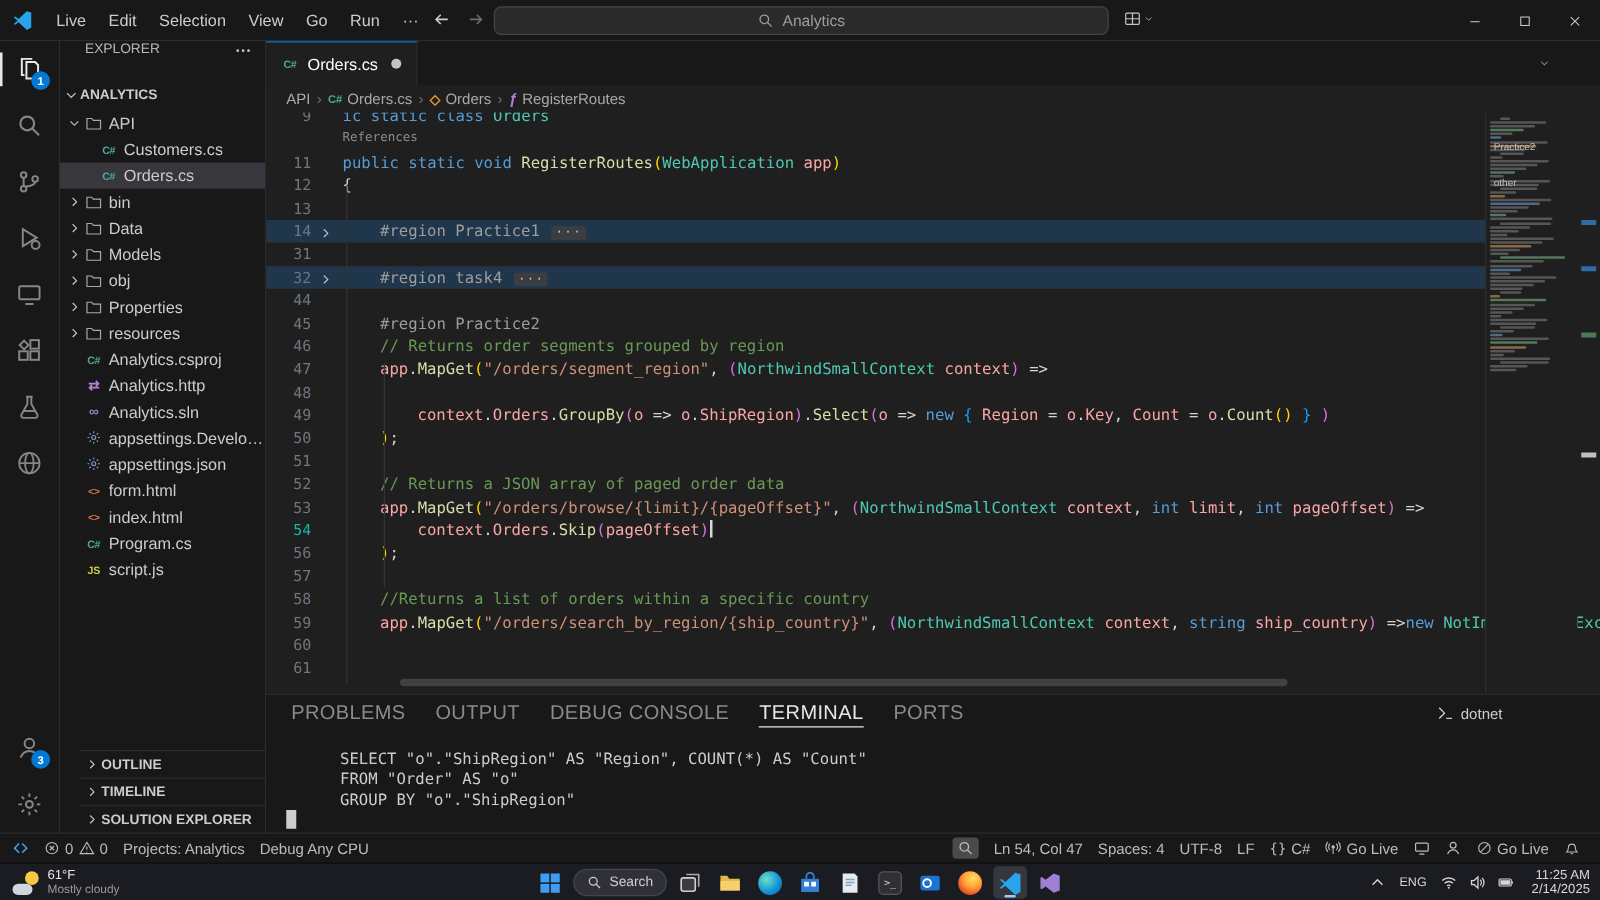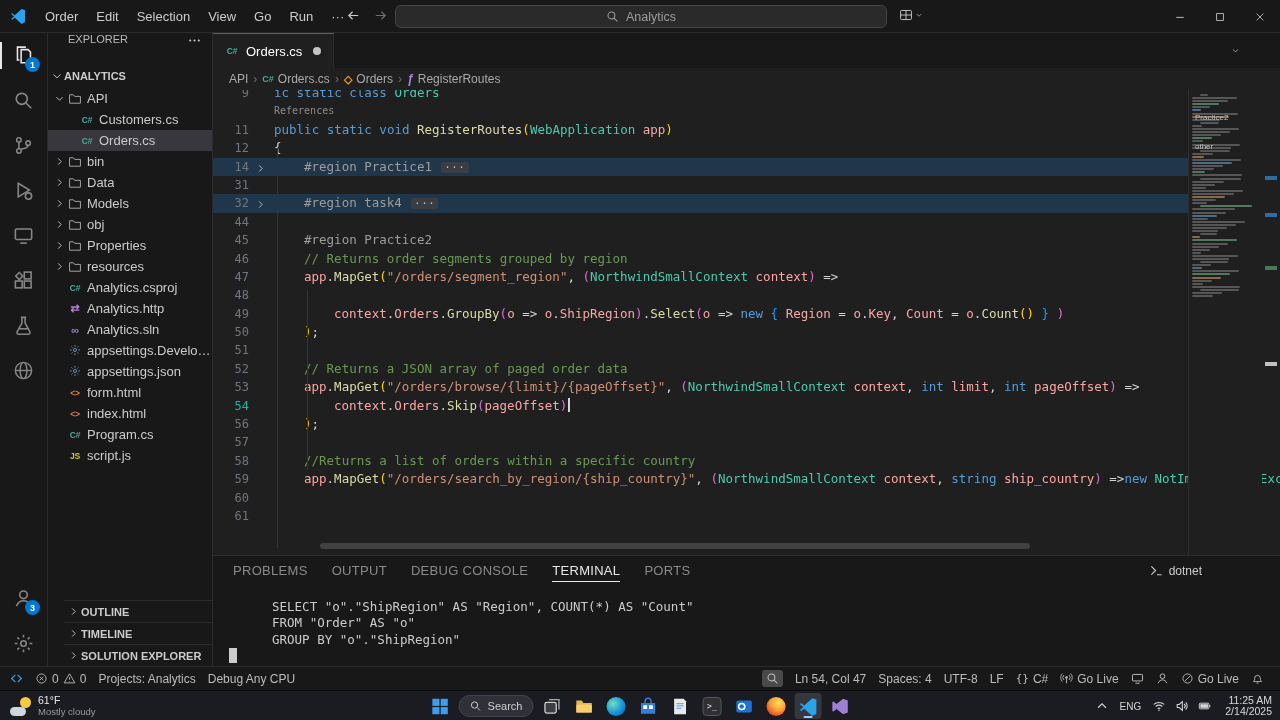--- a/index.html
+++ b/index.html
@@ -90,21 +90,21 @@
   .mm-label{position:absolute;font-size:8px;color:#c0c0c0;left:6px;font-family:"Liberation Sans",sans-serif}
   #mm-l1{top:23px}#mm-l2{top:52px}
   #overview-ruler{position:absolute;right:0;top:0;width:18px;bottom:0}
   .ov-mark{position:absolute;left:3px;right:3px;height:4px}
   #hscroll{position:absolute;left:61px;right:92px;bottom:6px;height:6px}
   #hscroll .thumb{position:absolute;left:46px;width:710px;height:6px;background:rgba(121,121,121,.38);border-radius:3px}
 
   
   #panel{position:absolute;left:213px;top:555px;width:1067px;height:111px;background:#181818;border-top:1px solid #2b2b2b}
   #panel-tabbar{height:29px;display:flex;align-items:center;padding:0 12px 0 20px}
-  .panel-tab{font-size:13px;letter-spacing:.3px;color:#8a8a8a;margin-right:24px;height:29px;line-height:29px;position:relative}
+  .panel-tab{font-size:16px;letter-spacing:.3px;color:#8a8a8a;margin-right:24px;height:29px;line-height:29px;position:relative}
   .panel-tab.active{color:#e7e7e7}
   .panel-tab.active::after{content:"";position:absolute;left:0;right:0;bottom:3px;height:1px;background:#e7e7e7}
   #panel-actions{margin-left:auto;display:flex;align-items:center;gap:11px;color:#c5c5c5;font-size:12px}
   #shell-label{display:flex;align-items:center;gap:5px;color:#cccccc}
   #terminal{position:absolute;top:29px;left:0;right:0;bottom:0;font-family:"DejaVu Sans Mono",monospace;font-size:12.5px;color:#cccccc}
   #term-lines{padding:14px 0 0 59px;line-height:16.4px;white-space:pre}
   #term-cursor{position:absolute;left:16px;top:63px;width:8px;height:15px;background:#cccccc}
 
   
   #statusbar{position:absolute;left:0;top:666px;width:1280px;height:24px;background:#181818;border-top:1px solid #2b2b2b;display:flex;align-items:center;justify-content:space-between;font-size:12px;color:#bcbcbc}
@@ -142,21 +142,21 @@
 </head>
 <body>
 
 <div id="titlebar">
   <span id="logo">
       <svg viewBox="0 0 16 16">
         <path d="M11.5 1L4.8 7.2 2.2 5.2 1 5.8l3 2.7-3 2.7 1.2.6 2.6-2 6.7 6.2L15 14V2z" fill="#2ba3e8"></path>
       </svg>
     </span>
   <nav id="menubar">
-      <span class="menu-item">Order</span>
+      <span class="menu-item">Live</span>
       <span class="menu-item">Edit</span>
       <span class="menu-item">Selection</span>
       <span class="menu-item">View</span>
       <span class="menu-item">Go</span>
       <span class="menu-item">Run</span>
       <span class="menu-item">···</span>
     </nav>
   <div id="nav-arrows">
       <span class=""><svg style="width:15px;height:15px" viewBox="0 0 16 16" fill="none" stroke="currentColor" stroke-width="1.3">
           <path d="M13 8H3M7 4L3 8l4 4"></path>
@@ -558,20 +558,21 @@
         <span class="bc-ico bc-method">ƒ</span>
         <span>RegisterRoutes</span>
       </span>
     </div>
   <div id="codearea">
     <div id="code-rows">
         <div class="row"><span class="ln">9</span><span class="code" style="padding-left:0px"><span class="tok-kw">ic static class </span><span class="tok-type">Orders</span></span></div>
         <div class="row"><span class="ln"></span><span class="code codelens">References</span></div>
         <div class="row"><span class="ln">11</span><span class="code" style="padding-left:0px"><span class="tok-kw">public static void </span><span class="tok-fn">RegisterRoutes</span><span class="tok-b1">(</span><span class="tok-type">WebApplication</span><span class="tok-pln"> </span><span class="tok-var">app</span><span class="tok-b1">)</span></span></div>
         <div class="row"><span class="ln">12</span><span class="code" style="padding-left:0px"><span class="tok-pln">{</span></span></div>
+        <div class="row"><span class="ln">13</span><span class="code" style="padding-left:0px"></span></div>
         <div class="row hl"><span class="ln">14</span><span class="fold"><svg viewBox="0 0 16 16" fill="none" stroke="currentColor" stroke-width="1.3">
               <path d="M6 3.5L10.5 8 6 12.5"></path>
             </svg></span><span class="code" style="padding-left:30px"><span class="tok-dir">#region Practice1 </span><span class="tok-fold">···</span></span></div>
         <div class="row"><span class="ln">31</span><span class="code" style="padding-left:0px"></span></div>
         <div class="row hl"><span class="ln">32</span><span class="fold"><svg viewBox="0 0 16 16" fill="none" stroke="currentColor" stroke-width="1.3">
               <path d="M6 3.5L10.5 8 6 12.5"></path>
             </svg></span><span class="code" style="padding-left:30px"><span class="tok-dir">#region task4 </span><span class="tok-fold">···</span></span></div>
         <div class="row"><span class="ln">44</span><span class="code" style="padding-left:0px"></span></div>
         <div class="row"><span class="ln">45</span><span class="code" style="padding-left:30px"><span class="tok-dir">#region Practice2</span></span></div>
         <div class="row"><span class="ln">46</span><span class="code" style="padding-left:30px"><span class="tok-cmt">// Returns order segments grouped by region</span></span></div>

